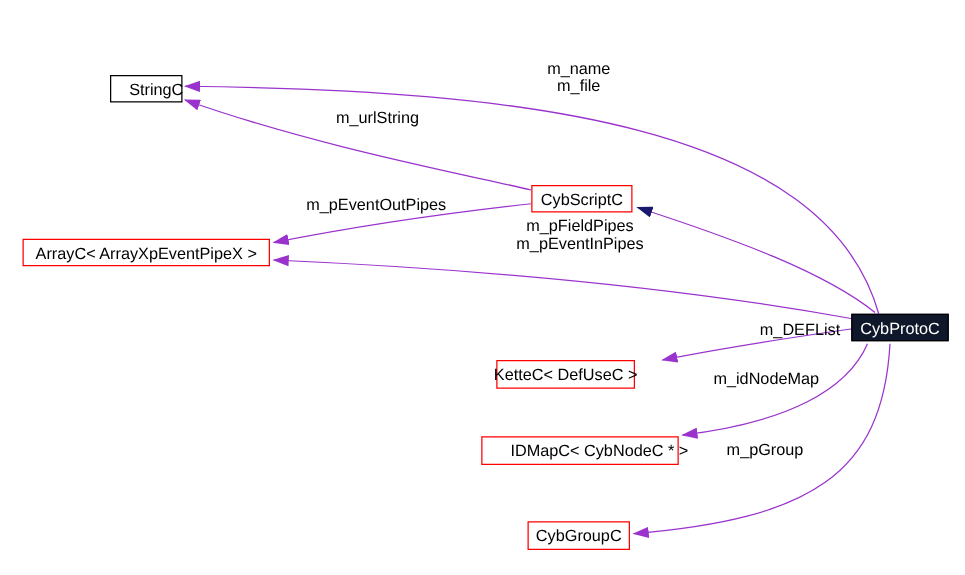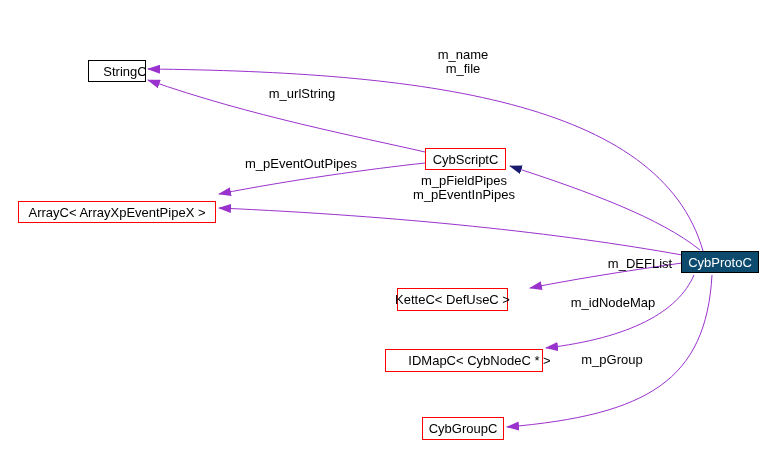--- a/index.html
+++ b/index.html
@@ -25,21 +25,21 @@
     display: flex;
     align-items: center;
     justify-content: center;
     white-space: nowrap;
     background: #ffffff;
     border: 1px solid #ff0000;
     cursor: pointer;
   }
   .node.plain { border-color: #000000; cursor: default; padding-left: 16px; }
   .node.focus {
-    background: #0c4a6e;
+    background: #0f172a;
     border-color: #000000;
     color: #ffffff;
     cursor: default;
   }
   .edge-label {
     position: absolute;
     transform: translateX(-50%);
     text-align: center;
     line-height: 14px;
     white-space: nowrap;
@@ -71,21 +71,21 @@
   </svg>
 
   <div class="node plain" style="left:88px; top:60px; width:58px; height:22px;">
     <span>StringC</span>
   </div>
 
   <div class="node" style="left:425px; top:148px; width:81px; height:22px;">
     <span>CybScriptC</span>
   </div>
 
-  <div class="node" style="left:18px; top:201px; width:198px; height:22px;">
+  <div class="node" style="left:18px; top:191px; width:198px; height:22px;">
     <span>ArrayC&lt; ArrayXpEventPipeX &gt;</span>
   </div>
 
   <div class="node" style="left:397px; top:288px; width:111px; height:23px;">
     <span>KetteC&lt; DefUseC &gt;</span>
   </div>
 
   <div class="node" style="left:385px; top:349px; width:158px; height:23px;padding-left:31px;">
     <span>IDMapC&lt; CybNodeC * &gt;</span>
   </div>

